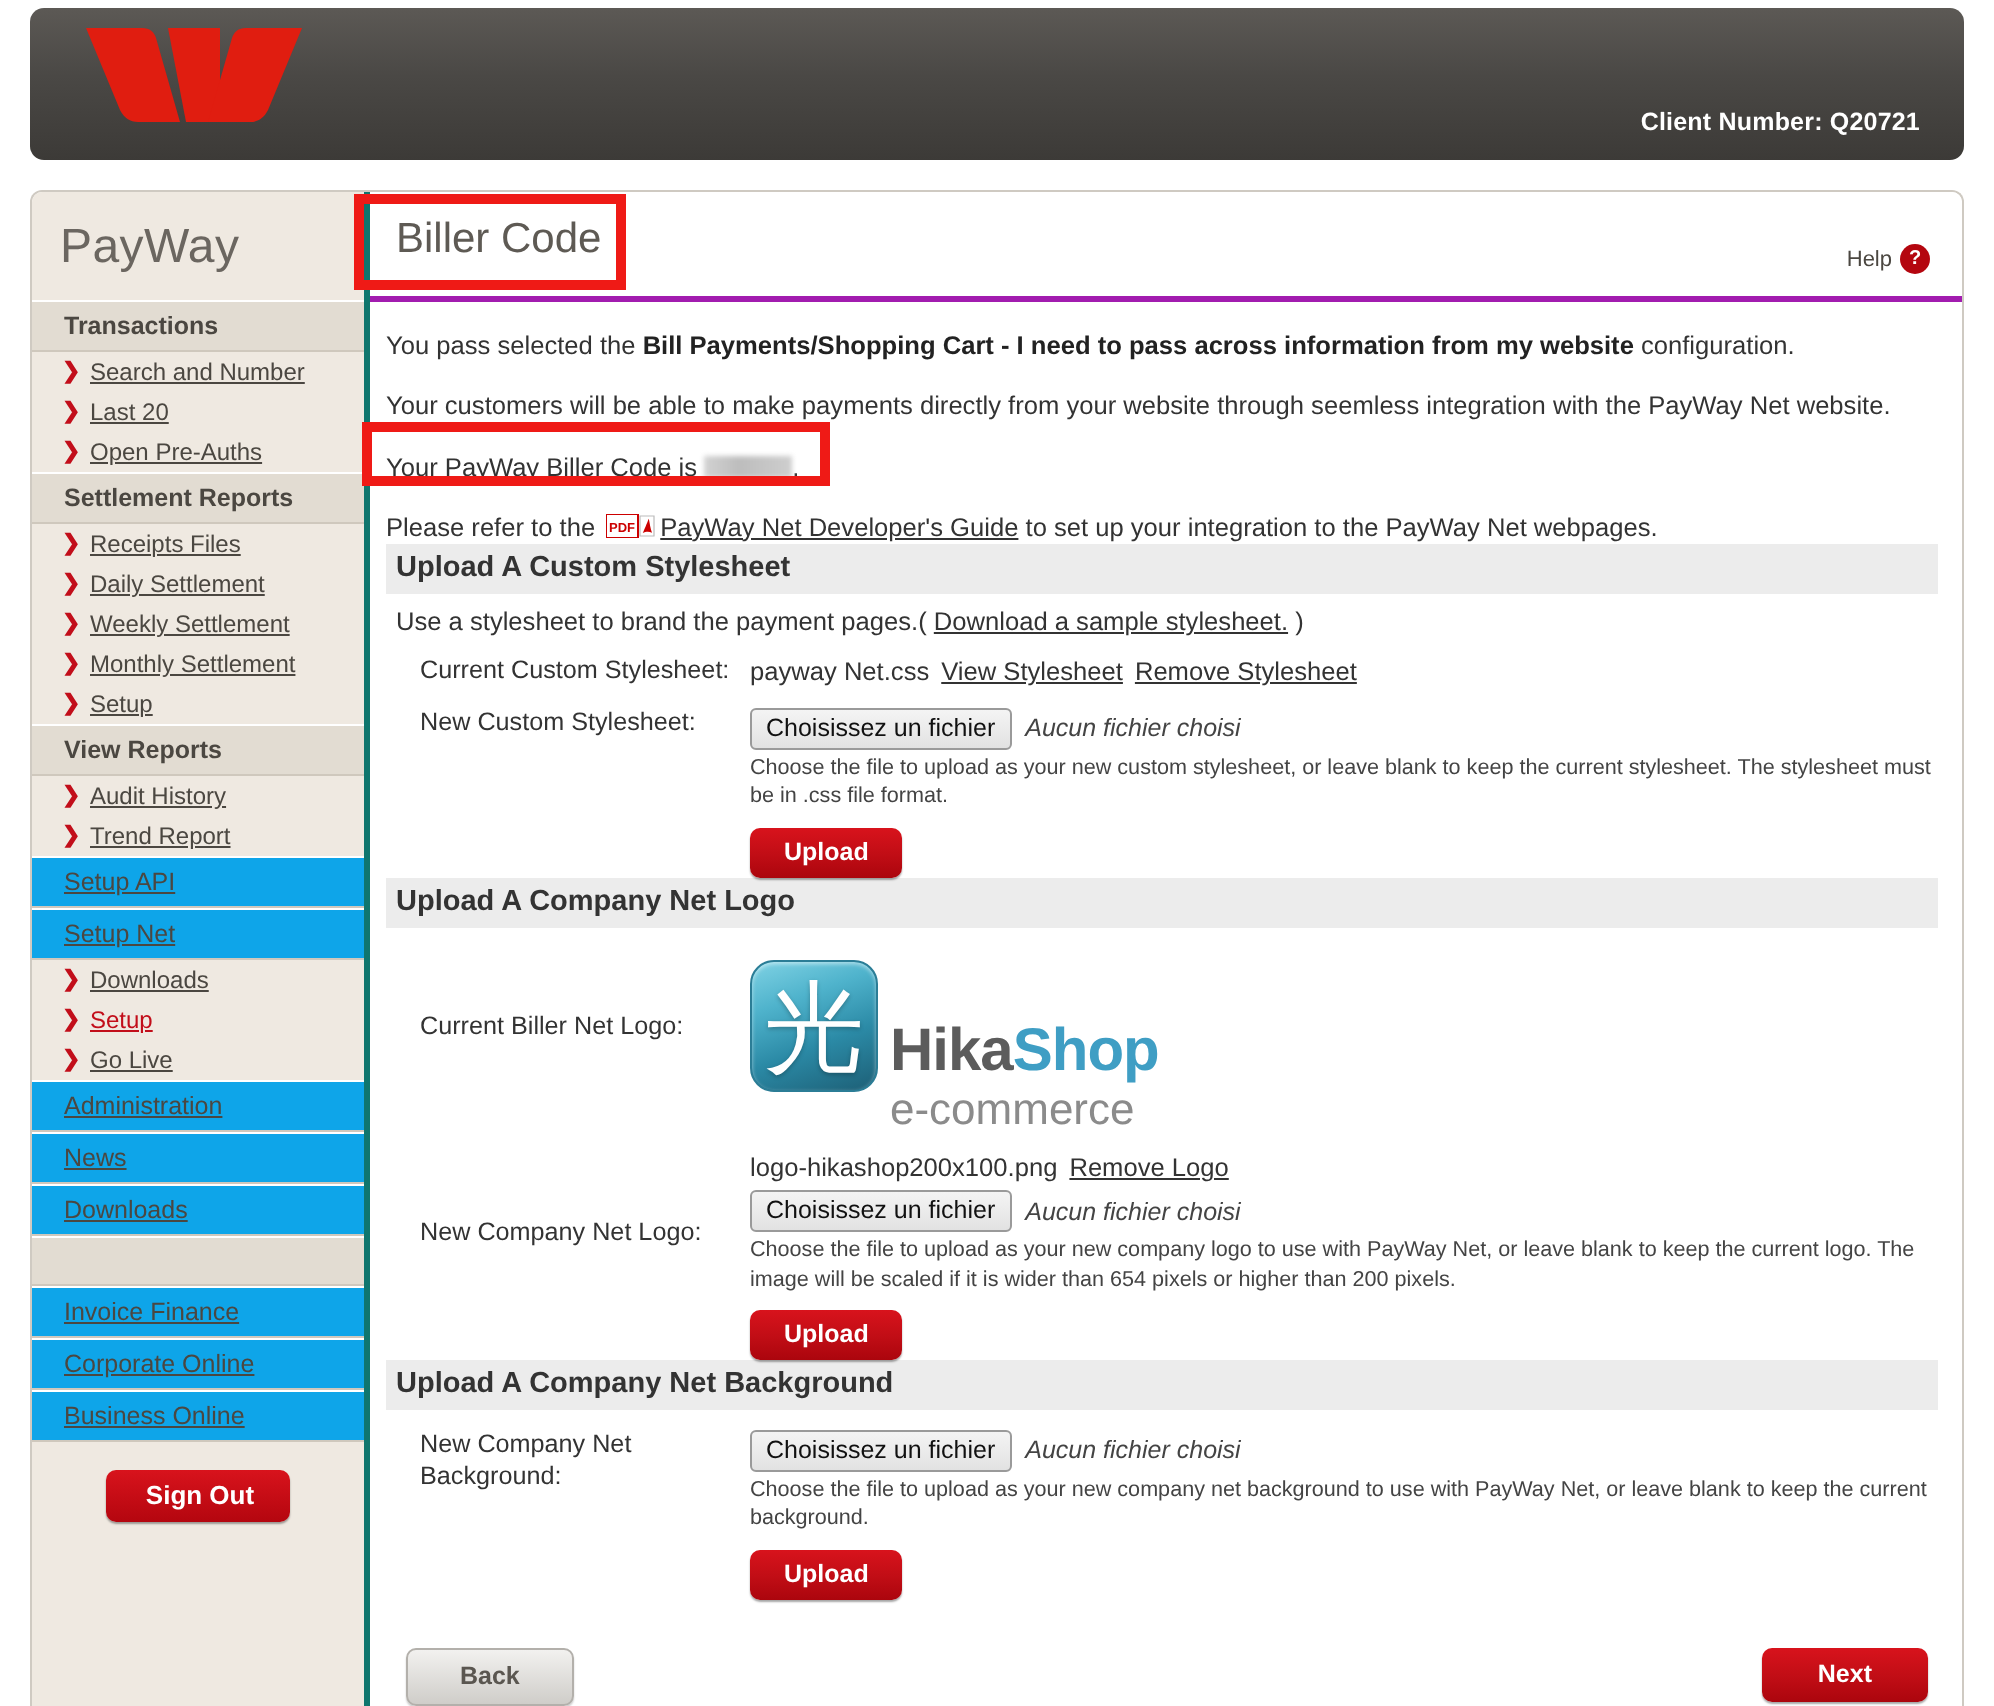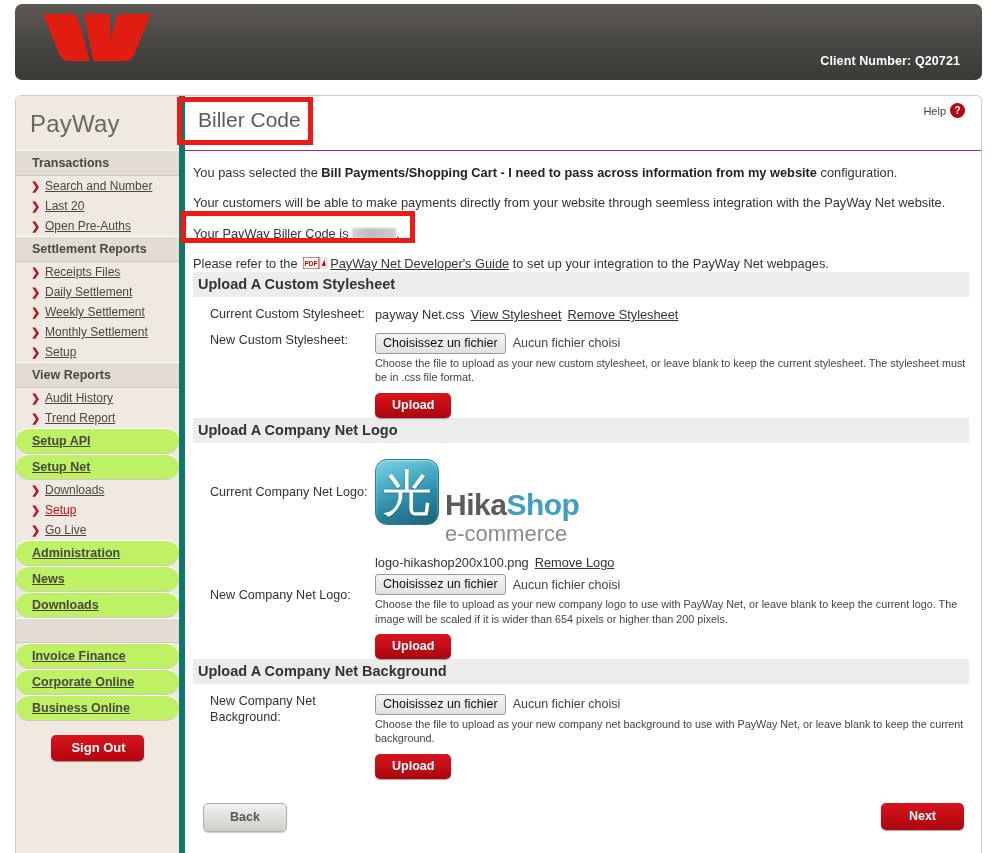--- a/index.html
+++ b/index.html
@@ -51,41 +51,40 @@
     background: #ffffff;
     overflow: hidden;
   }
 
   
   .sidebar {
     position: absolute;
     left: 0; top: 0;
     width: 169px; height: 758px;
     background: #efe9e1;
-    border-right: 6px solid #0f766e;
+    border-right: 3px solid #0f766e;
   }
   .brand {
     font-size: 24px;
     color: #6b6660;
     padding: 14px 0 12px 14px;
     letter-spacing: .2px;
   }
   .nav-group {
     background: #e2dcd2;
     border-top: 1px solid #ffffff;
     border-bottom: 1px solid #cfc8bd;
     font-size: 12.5px;
     font-weight: bold;
     color: #4b4741;
     padding: 5px 0 5px 16px;
   }
   .nav-group.plain {
-    background: #bef264;
-    font-weight: bold;
-    border-radius: 13px;
+    background: #0ea5e9;
+    font-weight: normal;
   }
   .nav-group.plain .gl {
     text-decoration: underline;
     color: #4b4741;
   }
   .nav-group.empty { height: 25px; padding: 0; }
   .nav-link {
     position: relative;
     font-size: 12px;
     padding: 3px 0 3px 29px;
@@ -123,31 +122,31 @@
   
   .content {
     position: absolute;
     left: 169px; top: 0;
     width: 797px; height: 758px;
     background: #ffffff;
   }
   .tabbar {
     position: relative;
     height: 55px;
-    border-bottom: 1px solid #a21caf;
+    border-bottom: 3px solid #a21caf;
   }
   .tab {
     position: absolute;
     left: 13px; top: 12px;
     font-size: 21px;
     color: #5e5a54;
   }
   .help {
     position: absolute;
-    right: 17px; top: 7px;
+    right: 17px; top: 26px;
     font-size: 11px;
     color: #4b4741;
     display: flex;
     align-items: center;
     gap: 4px;
   }
   .help-icon {
     display: inline-block;
     width: 15px; height: 15px;
     border-radius: 50%;
@@ -216,21 +215,21 @@
     background: linear-gradient(180deg,#f4f4f4,#e2e2e2);
     border: 1px solid #9a9a9a;
     border-radius: 3px;
     font-size: 12.5px;
     color: #111;
     padding: 2px 7px 3px 7px;
     cursor: pointer;
     font-family: "Liberation Sans", sans-serif;
     white-space: nowrap;
   }
-  .file-name { font-size: 12.5px; color: #444; }
+  .file-name { font-size: 12.5px; color: #444; font-style: italic; }
   .hint {
     font-size: 10.8px;
     color: #444;
     line-height: 1.33;
     margin-top: 2px;
     max-width: 600px;
   }
   .upload {
     display: inline-block;
     margin-top: 8px;
@@ -404,20 +403,23 @@
         <div class="para">
           <span>Please refer to the </span><span class="pdf-icon"><svg viewBox="0 0 25 12" width="25" height="12">
                 <rect x="0" y="0" width="16" height="12" fill="#ffffff" stroke="#cc0000" stroke-width="1"></rect>
                 <text x="8" y="9" font-size="6.5" font-family="Liberation Sans, sans-serif" font-weight="bold" fill="#cc0000" text-anchor="middle">PDF</text>
                 <path d="M17 1 L24 1 L24 11 L17 11 Z" fill="#ffffff" stroke="#bbbbbb" stroke-width=".6"></path>
                 <path d="M18.4 9.5 C19.6 7 21 3.2 21.4 2.4 C21.9 4.6 22.2 7.4 23 9.4 C21.4 8.5 19.8 8.8 18.4 9.5 Z" fill="#cc0000"></path>
               </svg></span><a class="lnk">PayWay Net Developer's Guide</a><span> to set up your integration to the PayWay Net webpages.</span>
         </div>
 
         <div class="sec-head">Upload A Custom Stylesheet</div>
+        <div class="sec-sub">
+          <span>Use a stylesheet to brand the payment pages.( </span><a class="lnk">Download a sample stylesheet.</a><span> )</span>
+        </div>
 
         <div class="row">
           <div class="lab">Current Custom Stylesheet:</div>
           <div class="val val-inline">
             <span>payway Net.css</span>
             <a class="lnk">View Stylesheet</a>
             <a class="lnk">Remove Stylesheet</a>
           </div>
         </div>
 
@@ -429,21 +431,21 @@
               <span class="file-name">Aucun fichier choisi</span>
             </div>
             <div class="hint">Choose the file to upload as your new custom stylesheet, or leave blank to keep the current stylesheet. The stylesheet must be in .css file format.</div>
             <button class="upload">Upload</button>
           </div>
         </div>
 
         <div class="sec-head">Upload A Company Net Logo</div>
 
         <div class="row" style="margin-top:16px;">
-          <div class="lab" style="padding-top:26px;">Current Company Net Logo:</div>
+          <div class="lab" style="padding-top:26px;">Current Biller Net Logo:</div>
           <div class="val">
             <div class="hika">
               <div class="hika-badge">
                 <div class="glyph">光</div>
               </div>
               <div class="hika-text">
                 <div class="hika-name"><span class="h1c">Hika</span><span class="h2c">Shop</span></div>
                 <div class="hika-sub">e-commerce</div>
               </div>
             </div>

